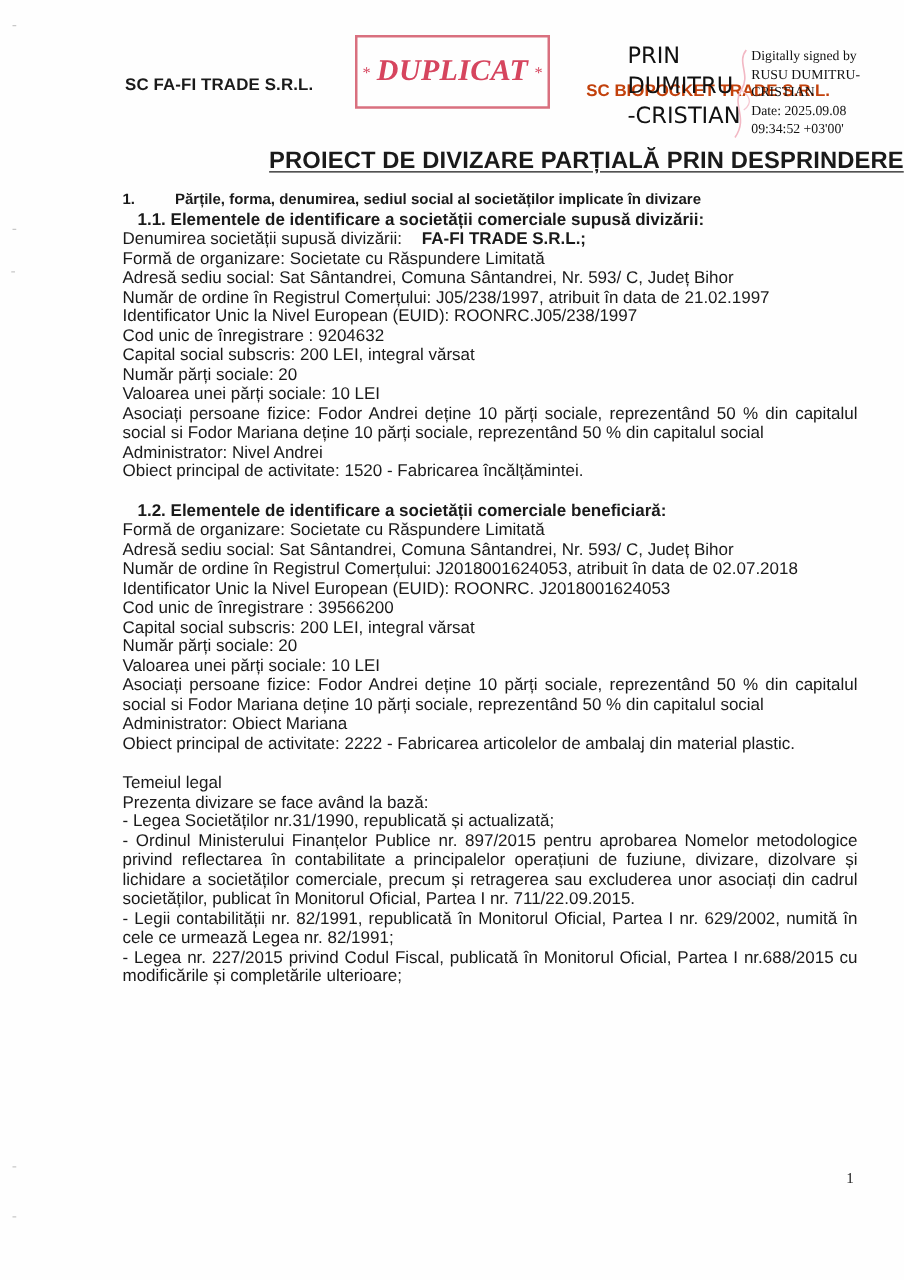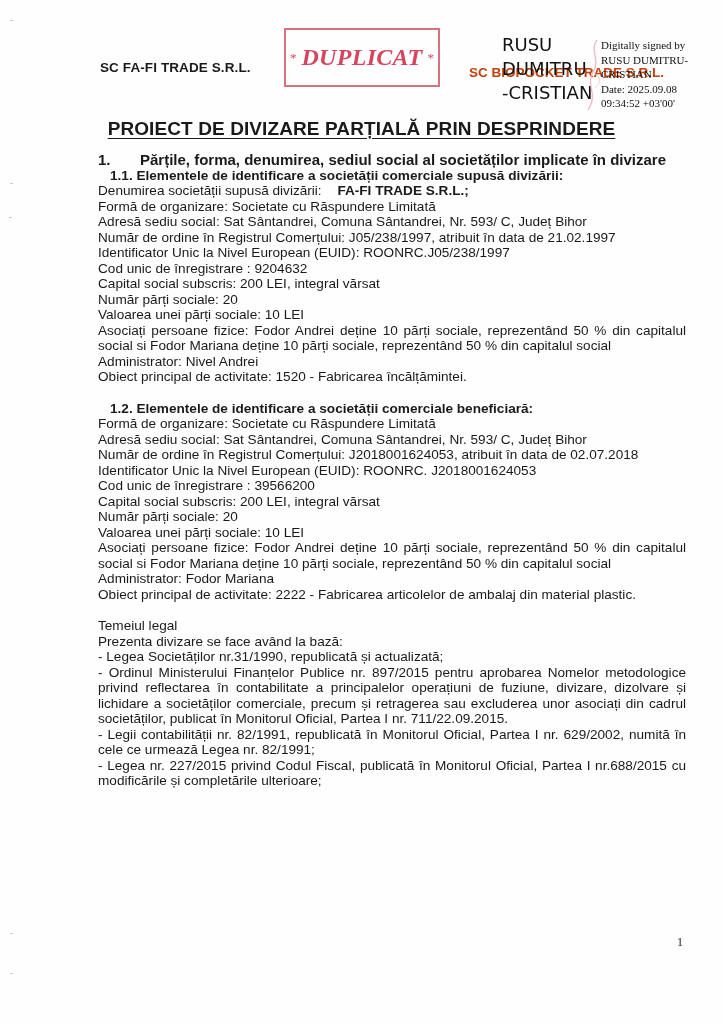--- a/index.html
+++ b/index.html
@@ -12,26 +12,26 @@
   .stamp { position: absolute; left: 284px; top: 28px; width: 156px; height: 59px; border: 2px solid #d9707f; box-sizing: border-box; display: flex; align-items: center; justify-content: center; color: #d6455e; font-family: "Liberation Serif", serif; }
   .stamp .star { font-size: 13px; margin: 0 5px; color: #d6455e; }
   .stamp .word { font-size: 24px; font-weight: bold; font-style: italic; letter-spacing: 0.3px; }
 
   .sig-name { position: absolute; left: 502px; top: 33px; font-family: "DejaVu Sans", sans-serif; font-size: 18px; line-height: 24px; color: #111; }
   .sig-name div { white-space: nowrap; }
   .sig-stroke { position: absolute; left: 585px; top: 38px; width: 20px; height: 75px; }
   .sig-meta { position: absolute; left: 601px; top: 38px; font-family: Liberation Serif, serif; font-size: 11px; line-height: 14.5px; color: #111; }
   .sig-meta div { white-space: nowrap; }
 
-  .title { position: absolute; left: 0; width: 723px; top: 118px; text-align: center; font-weight: bold; font-size: 19px; text-decoration: underline; text-underline-offset: 3px; letter-spacing: 0.1px; }
+  .title { position: absolute; left: 0; width: 723px; top: 118px; text-align: right; font-weight: bold; font-size: 19px; text-decoration: underline; text-underline-offset: 3px; letter-spacing: 0.1px; }
 
   .body { position: absolute; left: 98px; top: 152px; width: 588px; font-size: 13.6px; line-height: 15.5px; }
   .line { white-space: nowrap; }
   .bold { font-weight: bold; margin-left: 12px; }
-  .sec1 { font-weight: bold; font-size: 15px; }
+  .sec1 { font-weight: bold; font-size: 12px; }
   .sec1 .num { display: inline-block; width: 42px; }
   .justify { text-align: justify; white-space: normal; }
   .gap { height: 16px; }
 
   .pageno { position: absolute; left: 677px; top: 935px; font-family: "Liberation Serif", serif; font-size: 12px; color: #222; }
   .speck { position: absolute; width: 3px; height: 1px; background: #c8c8c8; }
 </style>
 </head>
 <body>
 
@@ -47,21 +47,21 @@
 
   <div class="stamp">
     <span class="star">*</span>
     <span class="word">DUPLICAT</span>
     <span class="star">*</span>
   </div>
 
   <div class="hdr-right">SC BIOPOCKET TRADE S.R.L.</div>
 
   <div class="sig-name">
-    <div>RUSU</div>
+    <div>PRIN</div>
     <div>DUMITRU</div>
     <div>-CRISTIAN</div>
   </div>
 
   <svg class="sig-stroke" viewBox="0 0 20 75">
     <path d="M12 2 C 4 12, 16 22, 8 34 S 14 56, 3 72" stroke="#f2b8c4" stroke-width="1.3" fill="none"></path>
     <path d="M8 34 C 14 38, 18 44, 10 50" stroke="#f5c8d2" stroke-width="1" fill="none"></path>
   </svg>
 
   <div class="sig-meta">
@@ -102,21 +102,21 @@
       <div class="line bold">1.2. Elementele de identificare a societății comerciale beneficiară:</div>
       <div class="line">Formă de organizare: Societate cu Răspundere Limitată</div>
       <div class="line">Adresă sediu social: Sat Sântandrei, Comuna Sântandrei, Nr. 593/ C, Județ Bihor</div>
       <div class="line">Număr de ordine în Registrul Comerțului: J2018001624053, atribuit în data de 02.07.2018</div>
       <div class="line">Identificator Unic la Nivel European (EUID): ROONRC. J2018001624053</div>
       <div class="line">Cod unic de înregistrare : 39566200</div>
       <div class="line">Capital social subscris: 200 LEI, integral vărsat</div>
       <div class="line">Număr părți sociale: 20</div>
       <div class="line">Valoarea unei părți sociale: 10 LEI</div>
       <div class="justify">Asociați persoane fizice: Fodor Andrei deține 10 părți sociale, reprezentând 50 % din capitalul social si Fodor Mariana deține 10 părți sociale, reprezentând 50 % din capitalul social</div>
-      <div class="line">Administrator: Fodor Mariana</div>
+      <div class="line">Administrator: Obiect Mariana</div>
       <div class="line">Obiect principal de activitate: 2222 - Fabricarea articolelor de ambalaj din material plastic.</div>
     </div>
 
     <div class="gap"></div>
 
     <div>
       <div class="line">Temeiul legal</div>
       <div class="line">Prezenta divizare se face având la bază:</div>
       <div class="justify">- Legea Societăților nr.31/1990, republicată și actualizată;</div>
       <div class="justify">- Ordinul Ministerului Finanțelor Publice nr. 897/2015 pentru aprobarea Nomelor metodologice privind reflectarea în contabilitate a principalelor operațiuni de fuziune, divizare, dizolvare și lichidare a societăților comerciale, precum și retragerea sau excluderea unor asociați din cadrul societăților, publicat în Monitorul Oficial, Partea I nr. 711/22.09.2015.</div>

